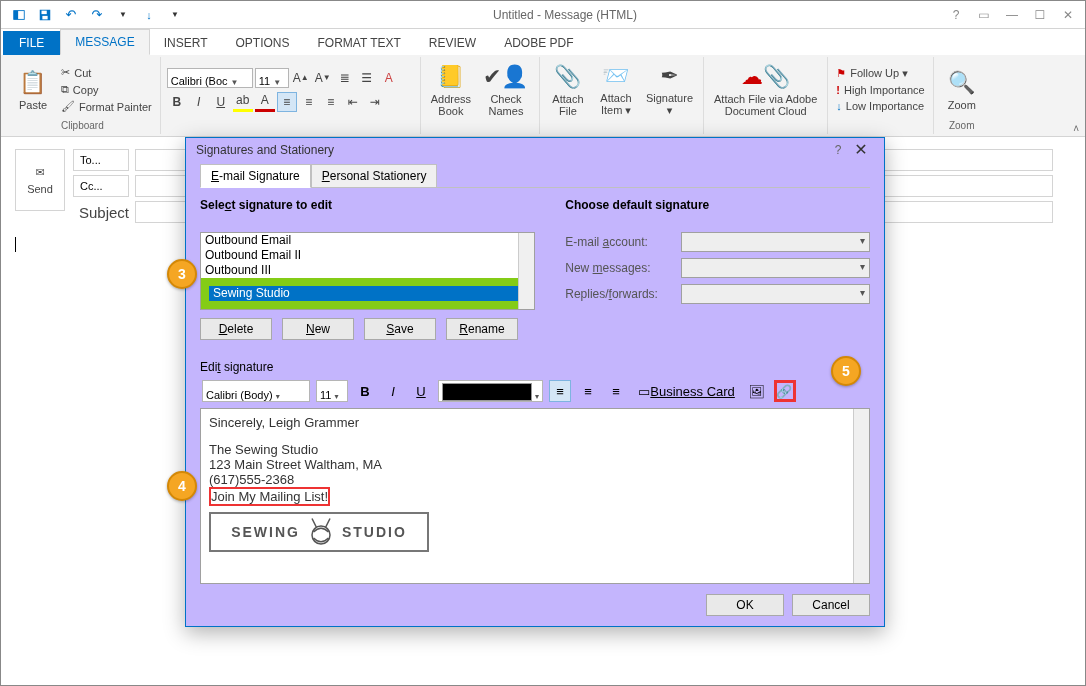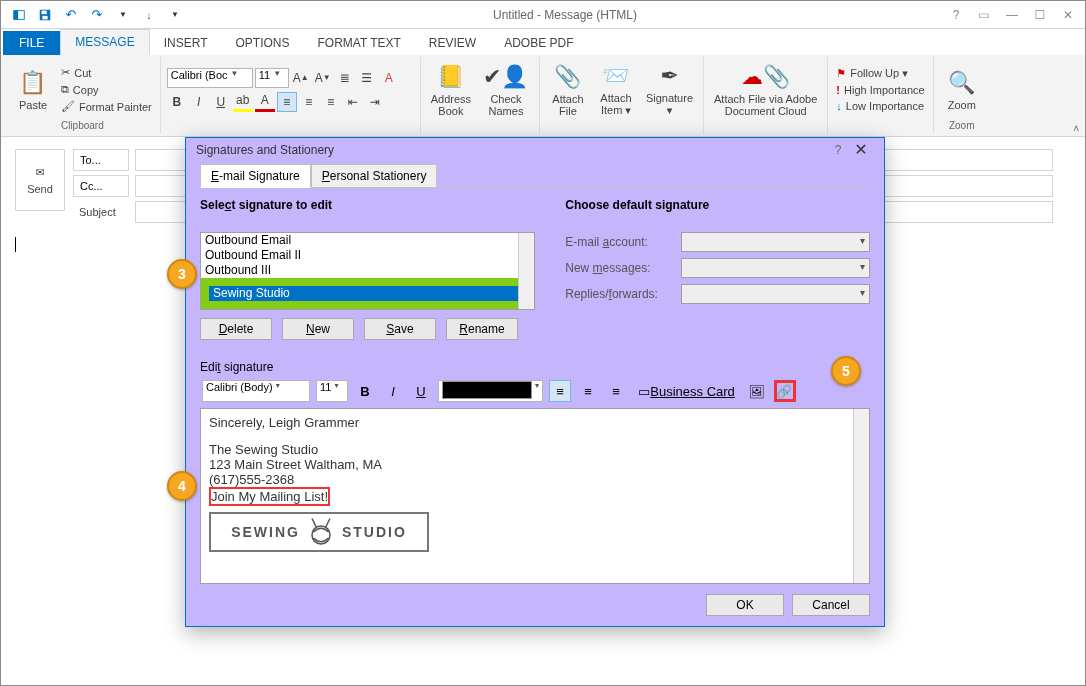--- a/index.html
+++ b/index.html
@@ -22,32 +22,32 @@
 
 
 .ribbon { height: 82px; background: #f3f3f3; border-bottom: 1px solid #d4d4d4; display: flex; padding: 2px 4px; position: relative; }
 .ribbon-group { display: flex; flex-direction: column; justify-content: space-between; border-right: 1px solid #ddd; padding: 2px 6px; }
 .ribbon-group-label { font-size: 10px; color: #666; text-align: center; padding-bottom: 1px; }
 .ribbon-group-body { display: flex; gap: 4px; flex: 1; }
 .rb-col { display: flex; flex-direction: column; justify-content: center; gap: 2px; }
 .rb-item { display: flex; align-items: center; gap: 4px; font-size: 11px; color: #444; padding: 1px 2px; white-space: nowrap; }
 .rb-bigbtn { display: flex; flex-direction: column; align-items: center; justify-content: center; gap: 2px; font-size: 11px; color: #444; padding: 2px 4px; text-align: center; min-width: 44px; }
 .rb-bigbtn .ico { font-size: 22px; height: 28px; display: flex; align-items: center; justify-content: center; }
-.combo { border: 1px solid #b5b5b5; background: #fff; font-size: 11px; height: 20px; display: flex; align-items: flex-start; padding: 0 3px; }
+.combo { border: 1px solid #b5b5b5; background: #fff; font-size: 11px; height: 20px; display: flex; align-items: flex-end; padding: 0 3px; }
 .combo .arr { padding-left: 3px; color: #555; font-size: 8px; }
 .tb-btn { width: 20px; height: 20px; display: flex; align-items: center; justify-content: center; font-size: 12px; color: #444; }
 .tb-row { display: flex; gap: 2px; align-items: center; }
 
 
 .compose { position: absolute; top: 138px; left: 0; right: 0; bottom: 0; background: #fff; padding: 10px 14px; display: flex; gap: 8px; }
 .send-box { border: 1px solid #d4d4d4; width: 50px; height: 62px; display: flex; flex-direction: column; align-items: center; justify-content: center; gap: 4px; font-size: 11px; color: #444; }
 .fields { flex: 0 0 auto; display: flex; flex-direction: column; gap: 4px; }
 .field-row { display: flex; gap: 6px; align-items: center; }
 .field-btn { border: 1px solid #d4d4d4; width: 56px; height: 22px; font-size: 11px; display: flex; align-items: center; padding-left: 6px; background:#fff;}
-.field-lbl { width: 56px; font-size: 11px; color: #444; padding-left: 6px; }
+.field-lbl { width: 56px; font-size: 15px; color: #444; padding-left: 6px; }
 .field-input { border: 1px solid #d4d4d4; height: 22px; width: 918px; }
 .editor { position: absolute; top: 236px; left: 14px; right: 14px; bottom: 10px; border: none; font-size: 12px; }
 .cursor { width: 1px; height: 15px; background: #000; animation: blink 1s infinite; }
 @keyframes blink { 50% { opacity: 0; } }
 
 
 .dialog { position: absolute; top: 136px; left: 184px; width: 700px; height: 490px; background: #c4b5fd; border: 1px solid #0072c6; box-shadow: 0 6px 20px rgba(0,0,0,.3); z-index: 100; display: flex; flex-direction: column; }
 .dlg-title { height: 30px; display: flex; align-items: center; padding: 0 10px; font-size: 12px; color: #333; }
 .dlg-title .sp { flex: 1; }
 .dlg-title .x { width: 26px; text-align: center; font-size: 16px; }

